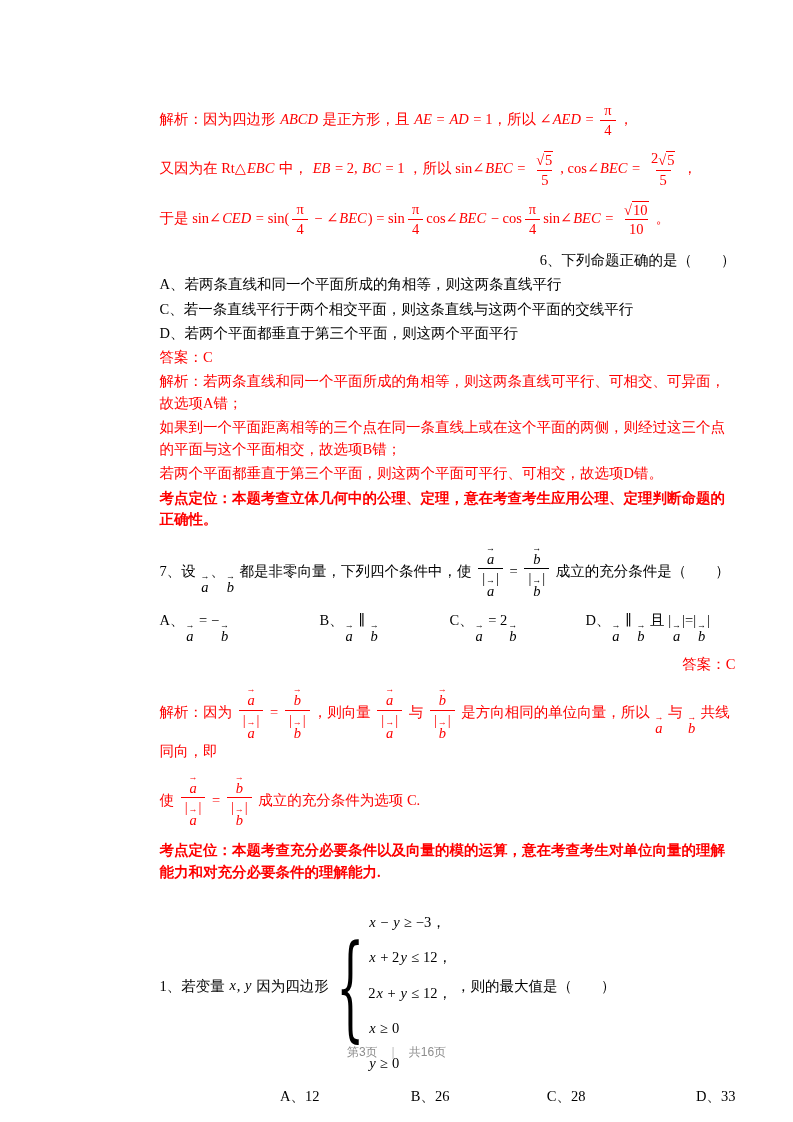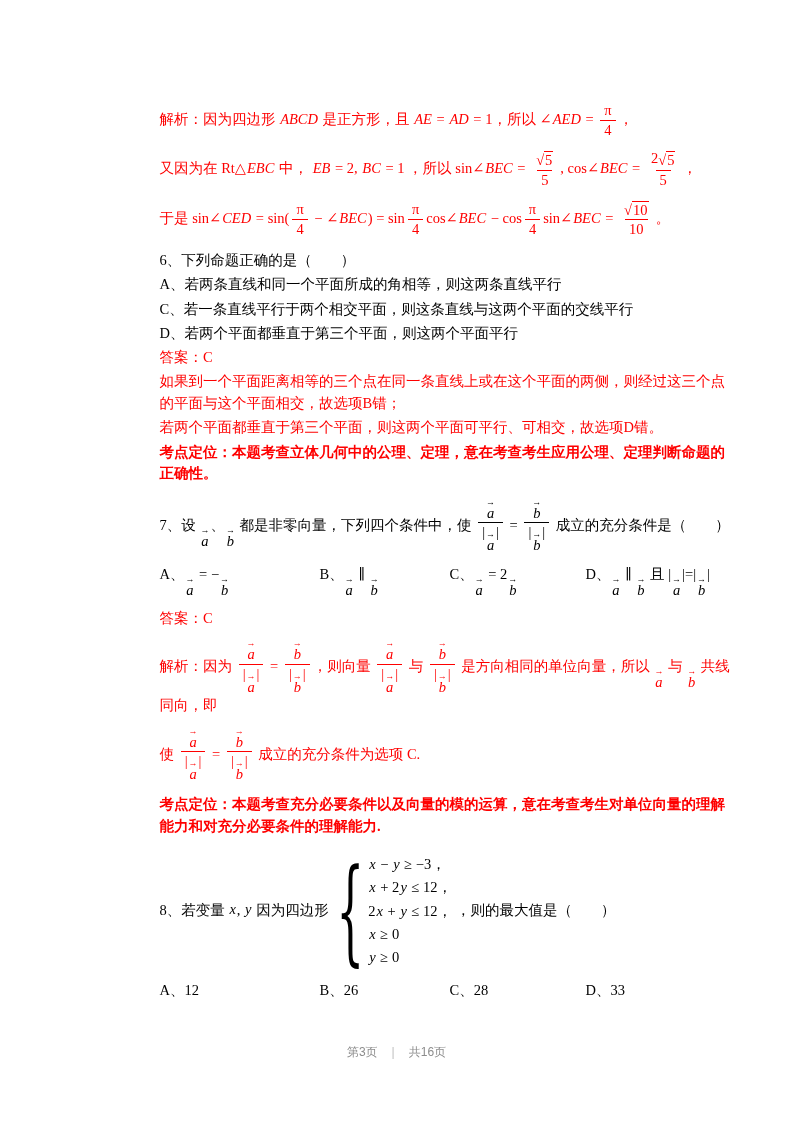--- a/index.html
+++ b/index.html
@@ -8,41 +8,41 @@
     position: relative; width: 702px; height: 1122px; background: #ffffff;
     font-family: "Liberation Serif", "DejaVu Serif", serif;
     font-size: 14.5px; color: #000; overflow: hidden; margin: 0 auto;
   }
   .doc { position: absolute; left: 114px; top: 90px; width: 576px; }
   .para { line-height: 1.5; margin: 2.5px 0; }
   .red { color: #fe0000; }
   .black { color: #000000; }
   .bold { font-weight: bold; }
   .math-line { margin-top: 12px; margin-bottom: 12px; }
-  .gap-sm { margin-top: 9px; }
+  .gap-sm { margin-top: 9px; text-align: right; }
   .gap-md { margin-top: 15px; }
   .mvar { font-style: italic; padding: 0 1px; font-family: "Liberation Serif", serif; }
   .frac { display: inline-flex; flex-direction: column; align-items: center;
           vertical-align: middle; margin: 0 3px; line-height: 1.15; text-align: center; }
   .frac .num { display: inline-flex; align-items: baseline; padding: 0 4px 1px; }
   .frac .den { display: inline-flex; align-items: baseline; padding: 1px 4px 0;
                border-top: 1.4px solid currentColor; }
   .sqrt { display: inline-flex; align-items: flex-start; }
   .sqrt .rad { line-height: 1; transform: translateY(1.5px); }
   .sqrt .sqrt-body { border-top: 1.2px solid currentColor; line-height: 1.15; padding: 0 1px; }
   .vec { display: inline-flex; flex-direction: column; align-items: center;
          vertical-align: -3px; line-height: 1; margin: 0 1px; }
   .vec .vec-arrow { font-size: 9px; height: 6px; line-height: 5px; }
   .vec .vec-letter { font-style: italic; line-height: 1.05; }
   .cases { display: inline-flex; align-items: center; vertical-align: middle; margin: 0 4px; }
   .cases .brace { display: inline-block; font-size: 44px; font-weight: 300;
                   transform: scaleY(2.6); transform-origin: 50% 50%; line-height: 1;
                   margin-right: 4px; font-family: "DejaVu Serif", serif; }
   .cases .cases-rows { display: inline-flex; flex-direction: column; row-gap: 1px; }
-  .cases .cases-row { line-height: 1.55; white-space: nowrap; }
+  .cases .cases-row { line-height: 1.55; white-space: nowrap; margin-top: 12px; }
   .opt-row { display: grid; grid-template-columns: 160px 130px 136px auto; margin: 7px 0; }
   .opt { white-space: nowrap; }
   .wavy { text-decoration-line: underline; text-decoration-style: wavy;
           text-decoration-color: #00b050; text-decoration-thickness: 1px;
           text-underline-offset: 4px; }
   .footer { position: absolute; left: 0; top: 1012px; width: 100%; text-align: center;
             color: #8c8c8c; font-size: 12px; font-family: "Liberation Sans", sans-serif; margin-top: 32px; }
   .footer span { margin: 0 7px; }
   .footer .sep { color: #c0c0c0; }
 </style>
@@ -111,20 +111,21 @@
           </span>
           <span class="den">
             <span class="seg">10</span>
           </span>
         </span><span class="seg">。</span></div>
       <div class="para black gap-sm"><span class="seg">6、下列命题正确的是（　　）</span></div>
       <div class="para black"><span class="seg">A、若两条直线和同一个平面所成的角相等，则这两条直线平行</span></div>
       <div class="para black"><span class="seg">C、若一条直线平行于两个相交平面，则这条直线与这两个平面的交线平行</span></div>
       <div class="para black"><span class="seg">D、若两个平面都垂直于第三个平面，则这两个平面平行</span></div>
       <div class="para red"><span class="seg">答案：C</span></div>
+      <div class="para red"><span class="seg">解析：若两条直线和同一个平面所成的角相等，则这两条直线可平行、可相交、可异面，故选项A错；</span></div>
       <div class="para red"><span class="seg">如果到一个平面距离相等的三个点在同一条直线上或在这个平面的两侧，则经过这三个点的平面与这个平面相交，故选项B错；</span></div>
       <div class="para red"><span class="seg">若两个平面都垂直于第三个平面，则这两个平面可平行、可相交，故选项D错。</span></div>
       <div class="para red bold"><span class="seg">考点定位：本题考查立体几何中的公理、定理，意在考查考生应用公理、定理判断命题的正确性。</span></div>
       <div class="para black math-line gap-md"><span class="seg">7、设 </span><span class="vec">
           <span class="vec-arrow">→</span>
           <i class="vec-letter">a</i>
         </span><span class="seg">、</span><span class="vec">
           <span class="vec-arrow">→</span>
           <i class="vec-letter">b</i>
         </span><span class="seg"> 都是非零向量，下列四个条件中，使 </span><span class="frac">
@@ -287,21 +288,21 @@
           <span class="den">
             <span class="seg">|</span>
             <span class="vec">
               <span class="vec-arrow">→</span>
               <i class="vec-letter">b</i>
             </span>
             <span class="seg">|</span>
           </span>
         </span><span class="seg"> 成立的充分条件为选项 C.</span></div>
       <div class="para red bold"><span class="seg">考点定位：本题考查充分必要条件以及向量的模的运算，意在考查考生对单位向量的理解能力和对充分必要条件的理解能力.</span></div>
-      <div class="para black math-line gap-md"><span class="seg">8、若变量 </span><i class="mvar">x</i><span class="seg">, </span><i class="mvar">y</i><span class="seg"> 因为四边形 </span><span class="cases">
+      <div class="para black math-line gap-md"><span class="seg">1、若变量 </span><i class="mvar">x</i><span class="seg">, </span><i class="mvar">y</i><span class="seg"> 因为四边形 </span><span class="cases">
           <span class="brace">{</span>
           <span class="cases-rows">
             <span class="cases-row"><i class="mvar">x</i><span class="seg"> − </span><i class="mvar">y</i><span class="seg"> ≥ −3，</span></span>
             <span class="cases-row"><i class="mvar">x</i><span class="seg"> + 2</span><i class="mvar">y</i><span class="seg"> ≤ 12，</span></span>
             <span class="cases-row"><span class="seg">2</span><i class="mvar">x</i><span class="seg"> + </span><i class="mvar">y</i><span class="seg"> ≤ 12，</span></span>
             <span class="cases-row"><i class="mvar">x</i><span class="seg"> ≥ 0</span></span>
             <span class="cases-row"><i class="mvar">y</i><span class="seg"> ≥ 0</span></span>
           </span>
         </span><span class="seg">，则的最大值是（　　）</span></div>
       <div class="opt-row black gap-sm">

